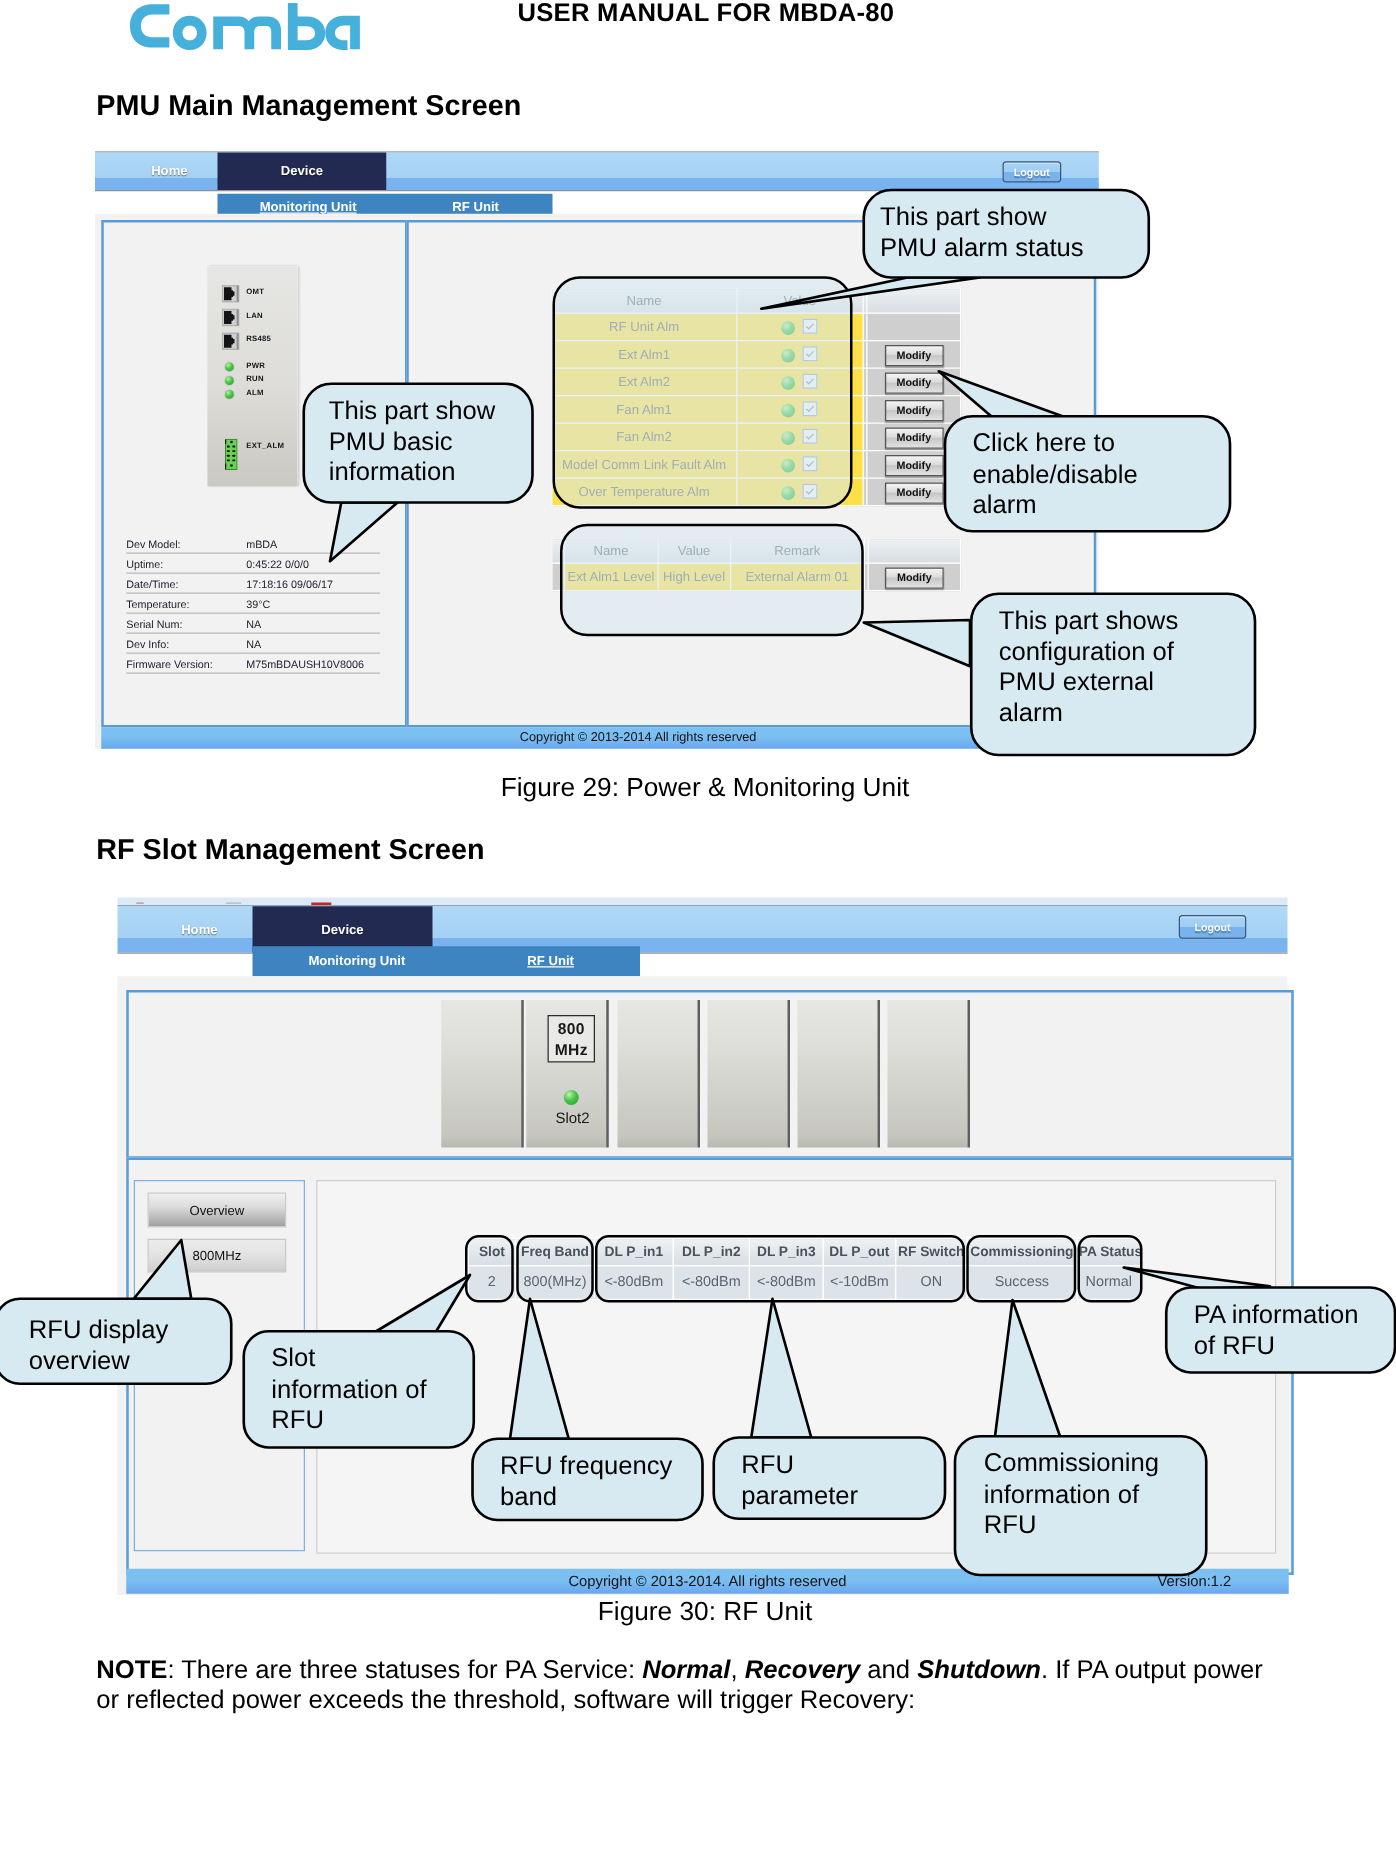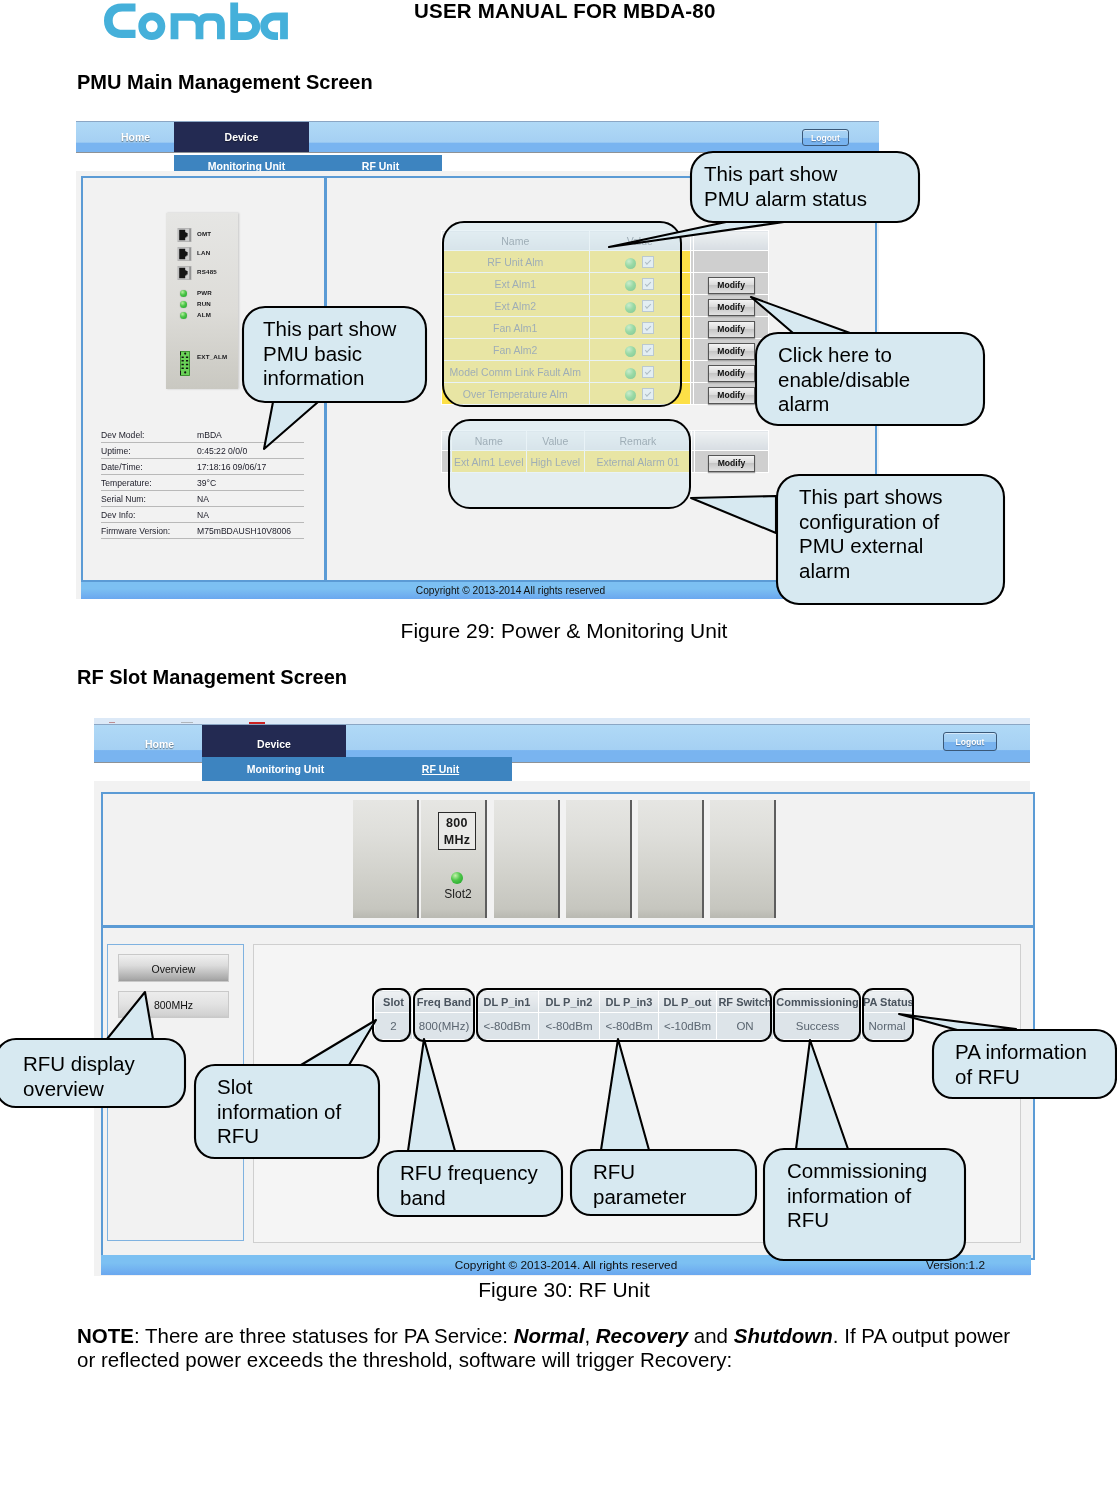--- a/index.html
+++ b/index.html
@@ -2,21 +2,21 @@
 <html><head>
 <meta charset="utf-8">
 <title>User Manual</title>
 <style>
 html,body{margin:0;padding:0;background:#fff;}
 body{width:1117px;height:1492px;position:relative;font-family:"Liberation Sans",sans-serif;color:#000;overflow:hidden;}
 .abs{position:absolute;}
 
 #logo{left:104px;top:2px;width:184px;height:38px;}
 #manual-title{left:414px;top:-1px;font-size:20.5px;font-weight:bold;letter-spacing:0.2px;white-space:nowrap;}
-.sec-head{left:77px;font-size:20px;font-weight:bold;}
+.sec-head{left:77px;font-size:23px;font-weight:bold;}
 #sec1{top:71px;}
 #sec2{top:666px;}
 
 .ui{position:absolute;background:#fff;}
 .navbar{position:absolute;left:0;top:0;height:30px;
   background:linear-gradient(to bottom,#b0d9f6 0%,#a5d0f3 68%,#79b4f0 69%,#79b4f0 100%);
   border-top:1px solid #8ba6c4;border-bottom:1px solid #8e9296;}
 .nav-tab{position:absolute;top:0;height:30px;color:#fff;font-size:10.5px;font-weight:bold;
   display:flex;align-items:center;justify-content:center;text-shadow:0 1px 1px rgba(0,0,0,.45);}
 .nav-tab.active{background:#232a52;}

